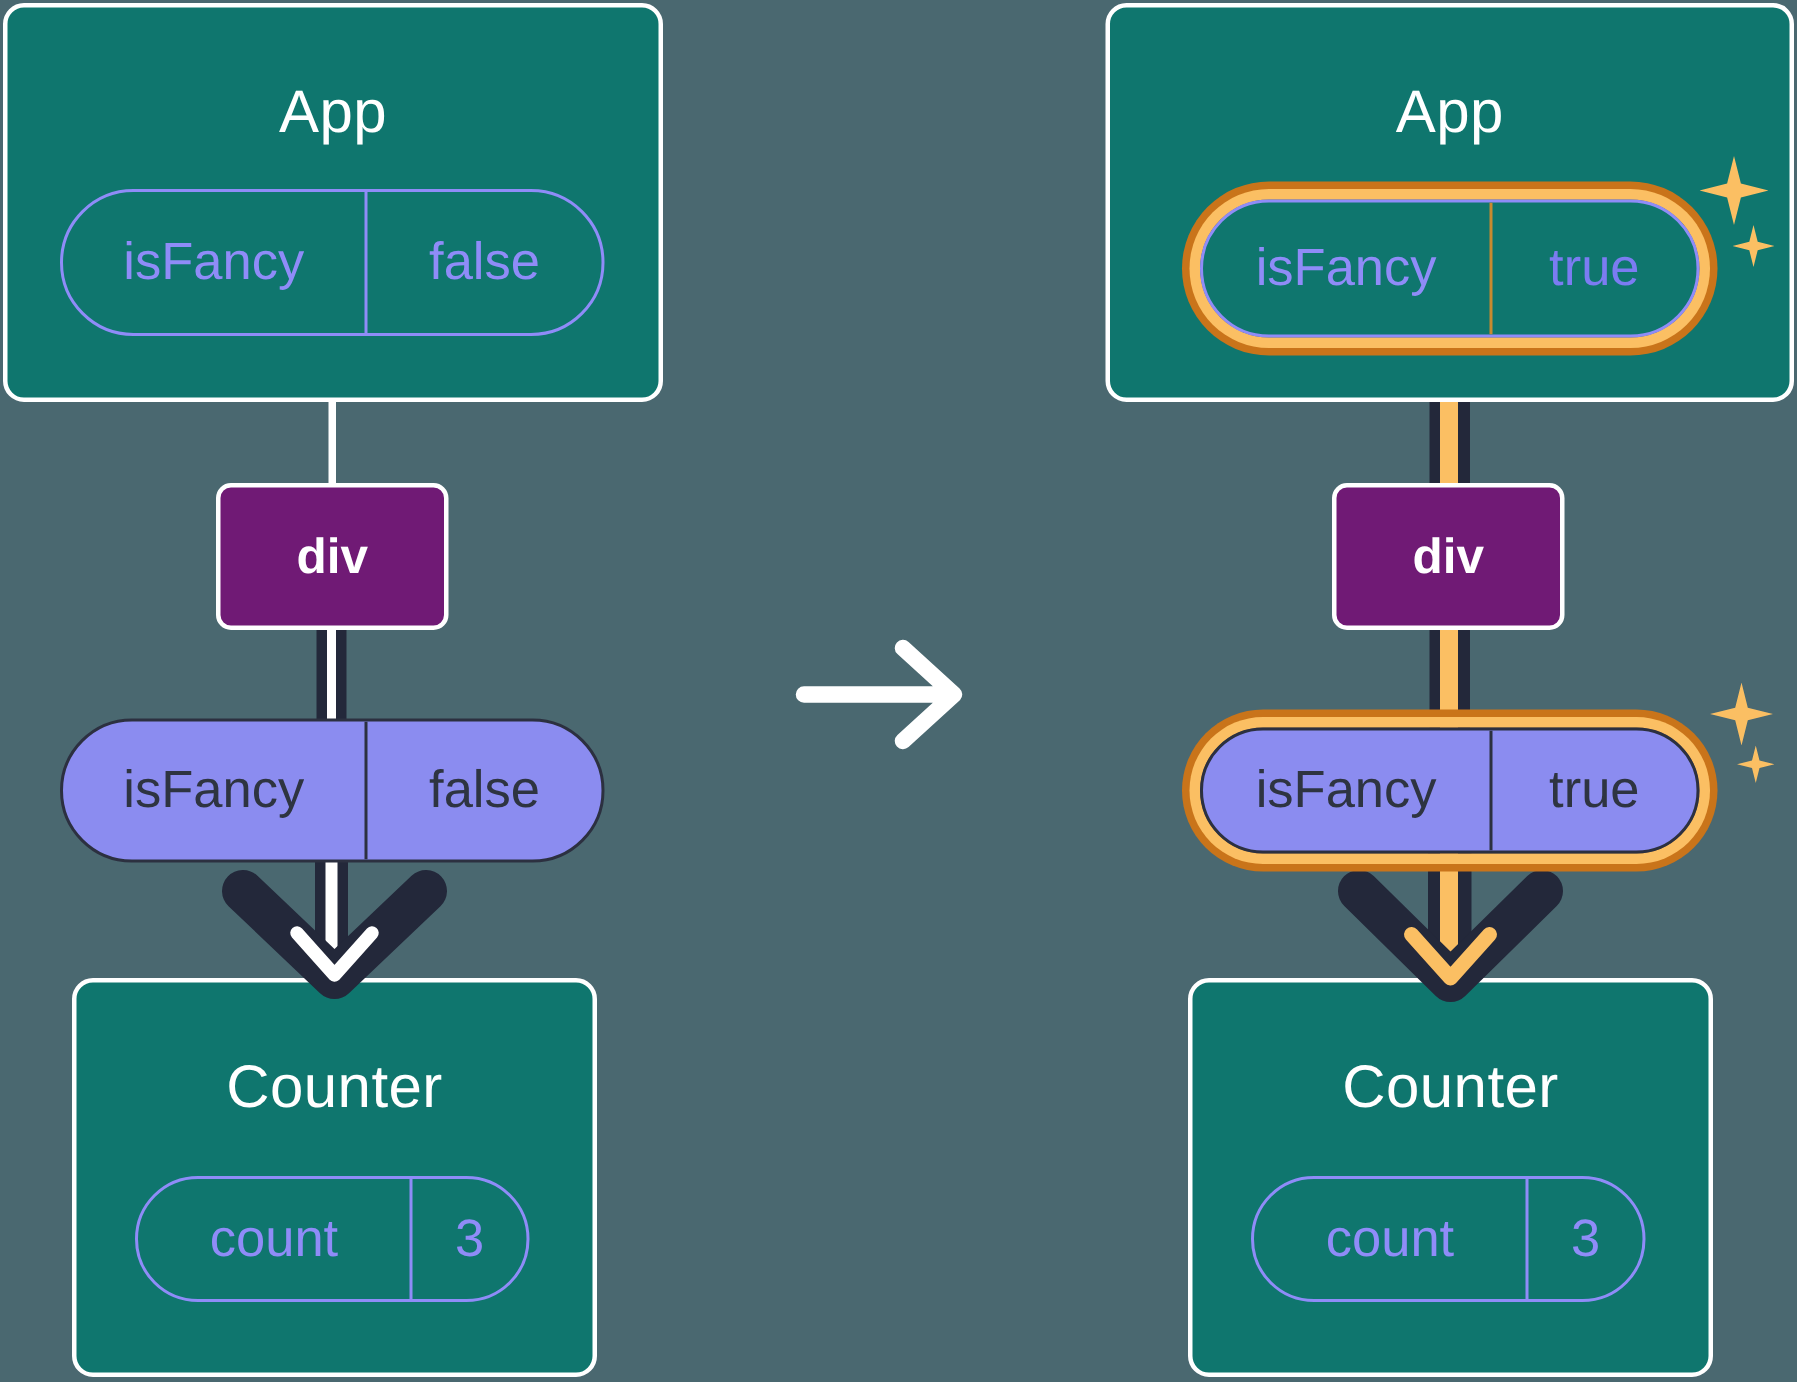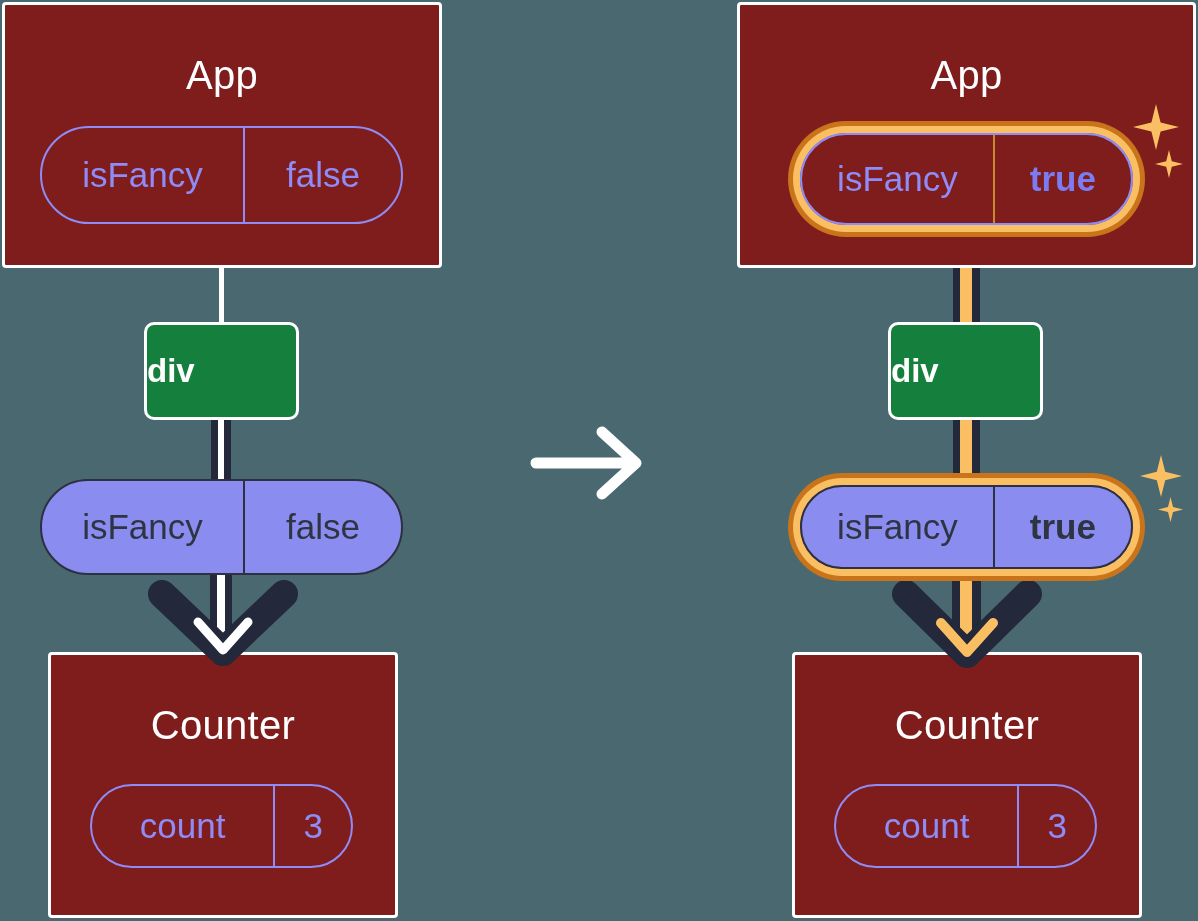--- a/index.html
+++ b/index.html
@@ -8,44 +8,44 @@
     background:#4a6870;
     font-family:"Liberation Sans","DejaVu Sans",sans-serif;
     overflow:hidden;
     position:relative;
   }
   .stage{position:absolute;inset:0;}
 
   
   .panel{
     position:absolute;
-    background:#7f1d1d;
+    background:#0f766e;
     border:3px solid #ffffff;
-    border-radius:4px;
+    border-radius:14px;
     box-sizing:border-box;
     z-index:4;
   }
   .panel-title{
     position:absolute;left:0;right:0;
     text-align:center;
     color:#ffffff;
     font-size:40px;
     font-weight:400;
     letter-spacing:.3px;
     white-space:nowrap;
   }
 
   
   .divbox{
     position:absolute;
-    background:#15803d;
+    background:#701a75;
     border:3px solid #ffffff;
     border-radius:10px;
     box-sizing:border-box;
-    display:flex;align-items:center;justify-content:flex-start;
+    display:flex;align-items:center;justify-content:center;
     color:#ffffff;
     font-size:33px;font-weight:700;
     z-index:6;
   }
 
   
   .pill{
     position:absolute;
     box-sizing:border-box;
     display:flex;
@@ -78,21 +78,21 @@
     border:2px solid #2c3040;
   }
   .pill-solid .cell{color:#2e3441;font-size:35px;}
   .pill-solid .cell.val{border-left:2px solid #2c3040;}
 
   
   .hl{
     border-radius:999px;
     box-shadow:0 0 0 7px #fbbf63, 0 0 0 12px #c9741a;
   }
-  .hl-val{font-weight:bold;color:#7b7cf2 !important;}
+  .hl-val{font-weight:normal;color:#7b7cf2 !important;}
 
   
   .conn{position:absolute;z-index:2;}
   .conn-white{background:#ffffff;}
   .conn-dark{background:#23283a;}
   .conn-amber{background:#fbbf63;}
 
   
   .sparkle{
     position:absolute;

